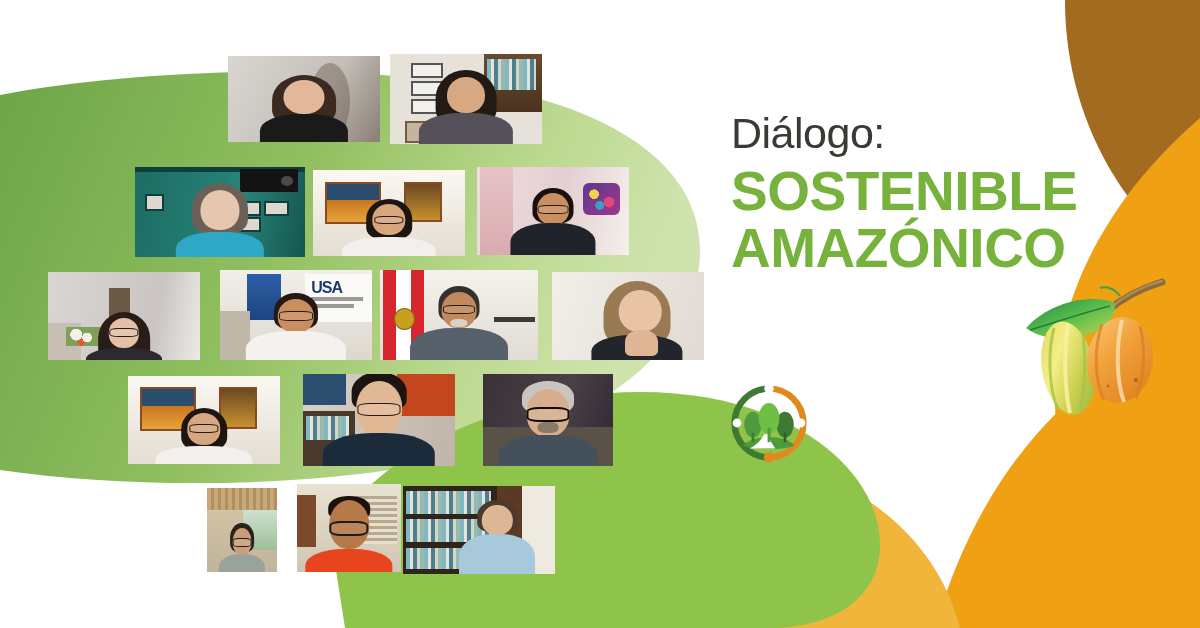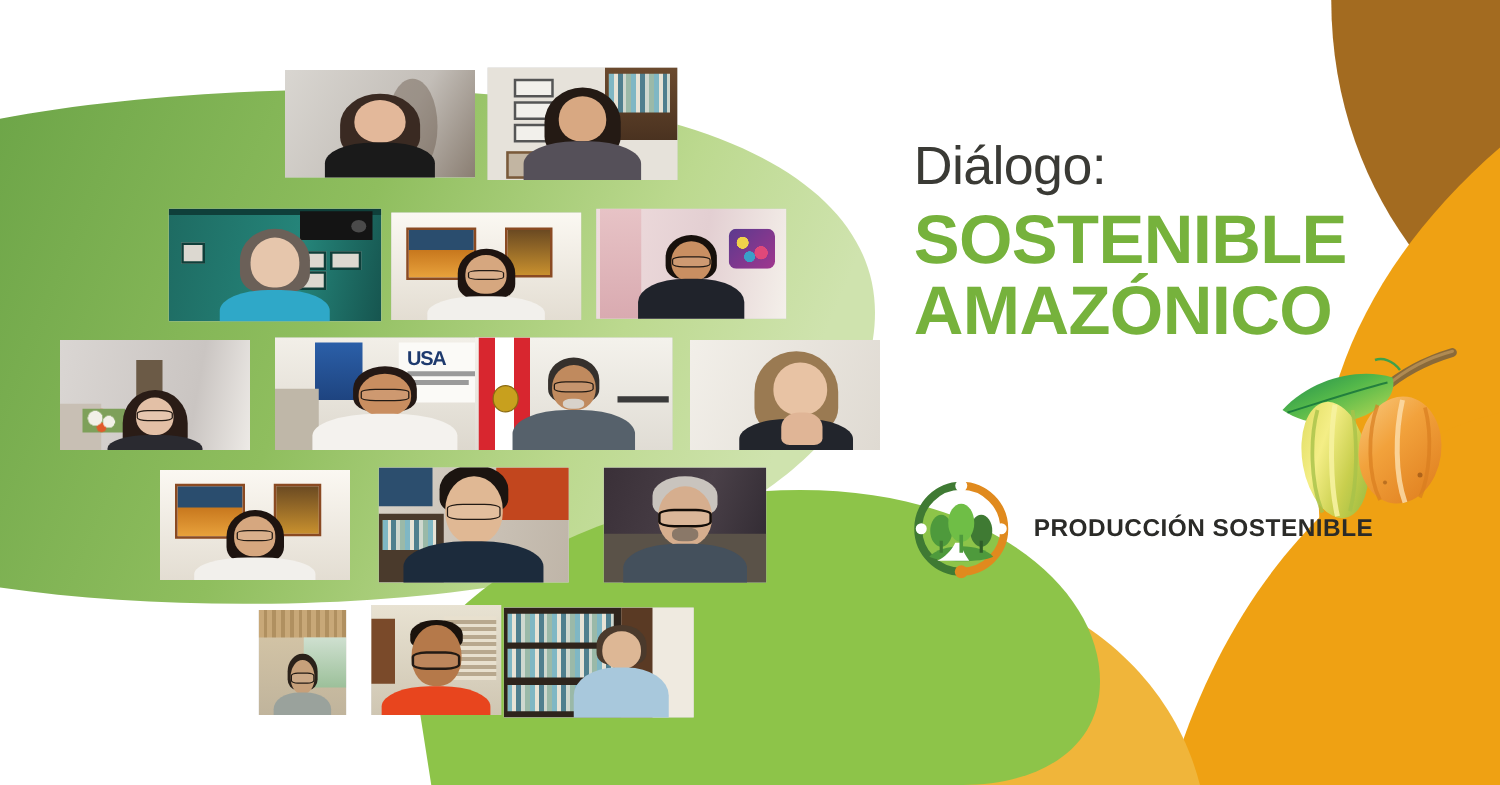--- a/index.html
+++ b/index.html
@@ -267,21 +267,21 @@
                              radial-gradient(circle at 45% 78%,#E05A2A 0 16%,transparent 17%),#7EA05A;"></div>
       <div class="shelf" style="left:40%;top:18%;width:14%;height:48%;background:#6B5A46;"></div>
       <div class="person" style="width:100%;height:100%;">
         <div class="hair" style="top:40%;width:34%;height:60%;background:#2A1C16;"></div>
         <div class="head" style="top:46%;width:20%;height:34%;background:#E3C0A6;"></div>
         <div class="glasses" style="top:58%;width:18%;height:8%;"></div>
         <div class="body" style="top:80%;width:50%;height:28%;background:#2A2A30;"></div>
       </div>
     </div>
 
-    <div class="tile" style="left:220px;top:270px;width:176px;height:90px;">
+    <div class="tile" style="left:220px;top:270px;width:152px;height:90px;">
       <div class="wall" style="background:linear-gradient(#F2EFE8,#DDD8CE);"></div>
       <div style="position:absolute;left:18%;top:4%;width:22%;height:52%;background:linear-gradient(#2B5FA8,#1E4480);"></div>
       <div style="position:absolute;left:56%;top:4%;width:44%;height:54%;background:#FBFAF7;"></div>
       <div style="position:absolute;left:60%;top:10%;width:32%;height:16%;color:#1E3A6E;font:bold 16px 'Liberation Sans',sans-serif;letter-spacing:-1px;">USA</div>
       <div style="position:absolute;left:60%;top:30%;width:34%;height:4%;background:#9A9A9A;"></div>
       <div style="position:absolute;left:60%;top:38%;width:28%;height:4%;background:#9A9A9A;"></div>
       <div style="position:absolute;left:0;top:46%;width:20%;height:54%;background:#BFB7A8;"></div>
       <div class="person" style="width:100%;height:100%;">
         <div class="hair" style="top:20%;width:29%;height:40%;background:#241814;"></div>
         <div class="head" style="top:26%;width:24%;height:38%;background:#C98E60;"></div>
@@ -446,17 +446,16 @@
       <g>
         <ellipse cx="70" cy="52" rx="11" ry="16" fill="#3F7A33"></ellipse>
         <rect x="68.4" y="62" width="3.2" height="12" fill="#2F5E28"></rect>
       </g>
       <g>
         <ellipse cx="50" cy="44" rx="13" ry="19" fill="#6FBE46"></ellipse>
         <rect x="48.2" y="56" width="3.6" height="18" fill="#4E9A3C"></rect>
       </g>
     </svg>
     <div class="logo-text">
-      <div>PRODUCCIÓN SOSTENIBLE</div>
     </div>
   </div>
 
 </div>
 
 </body></html>

